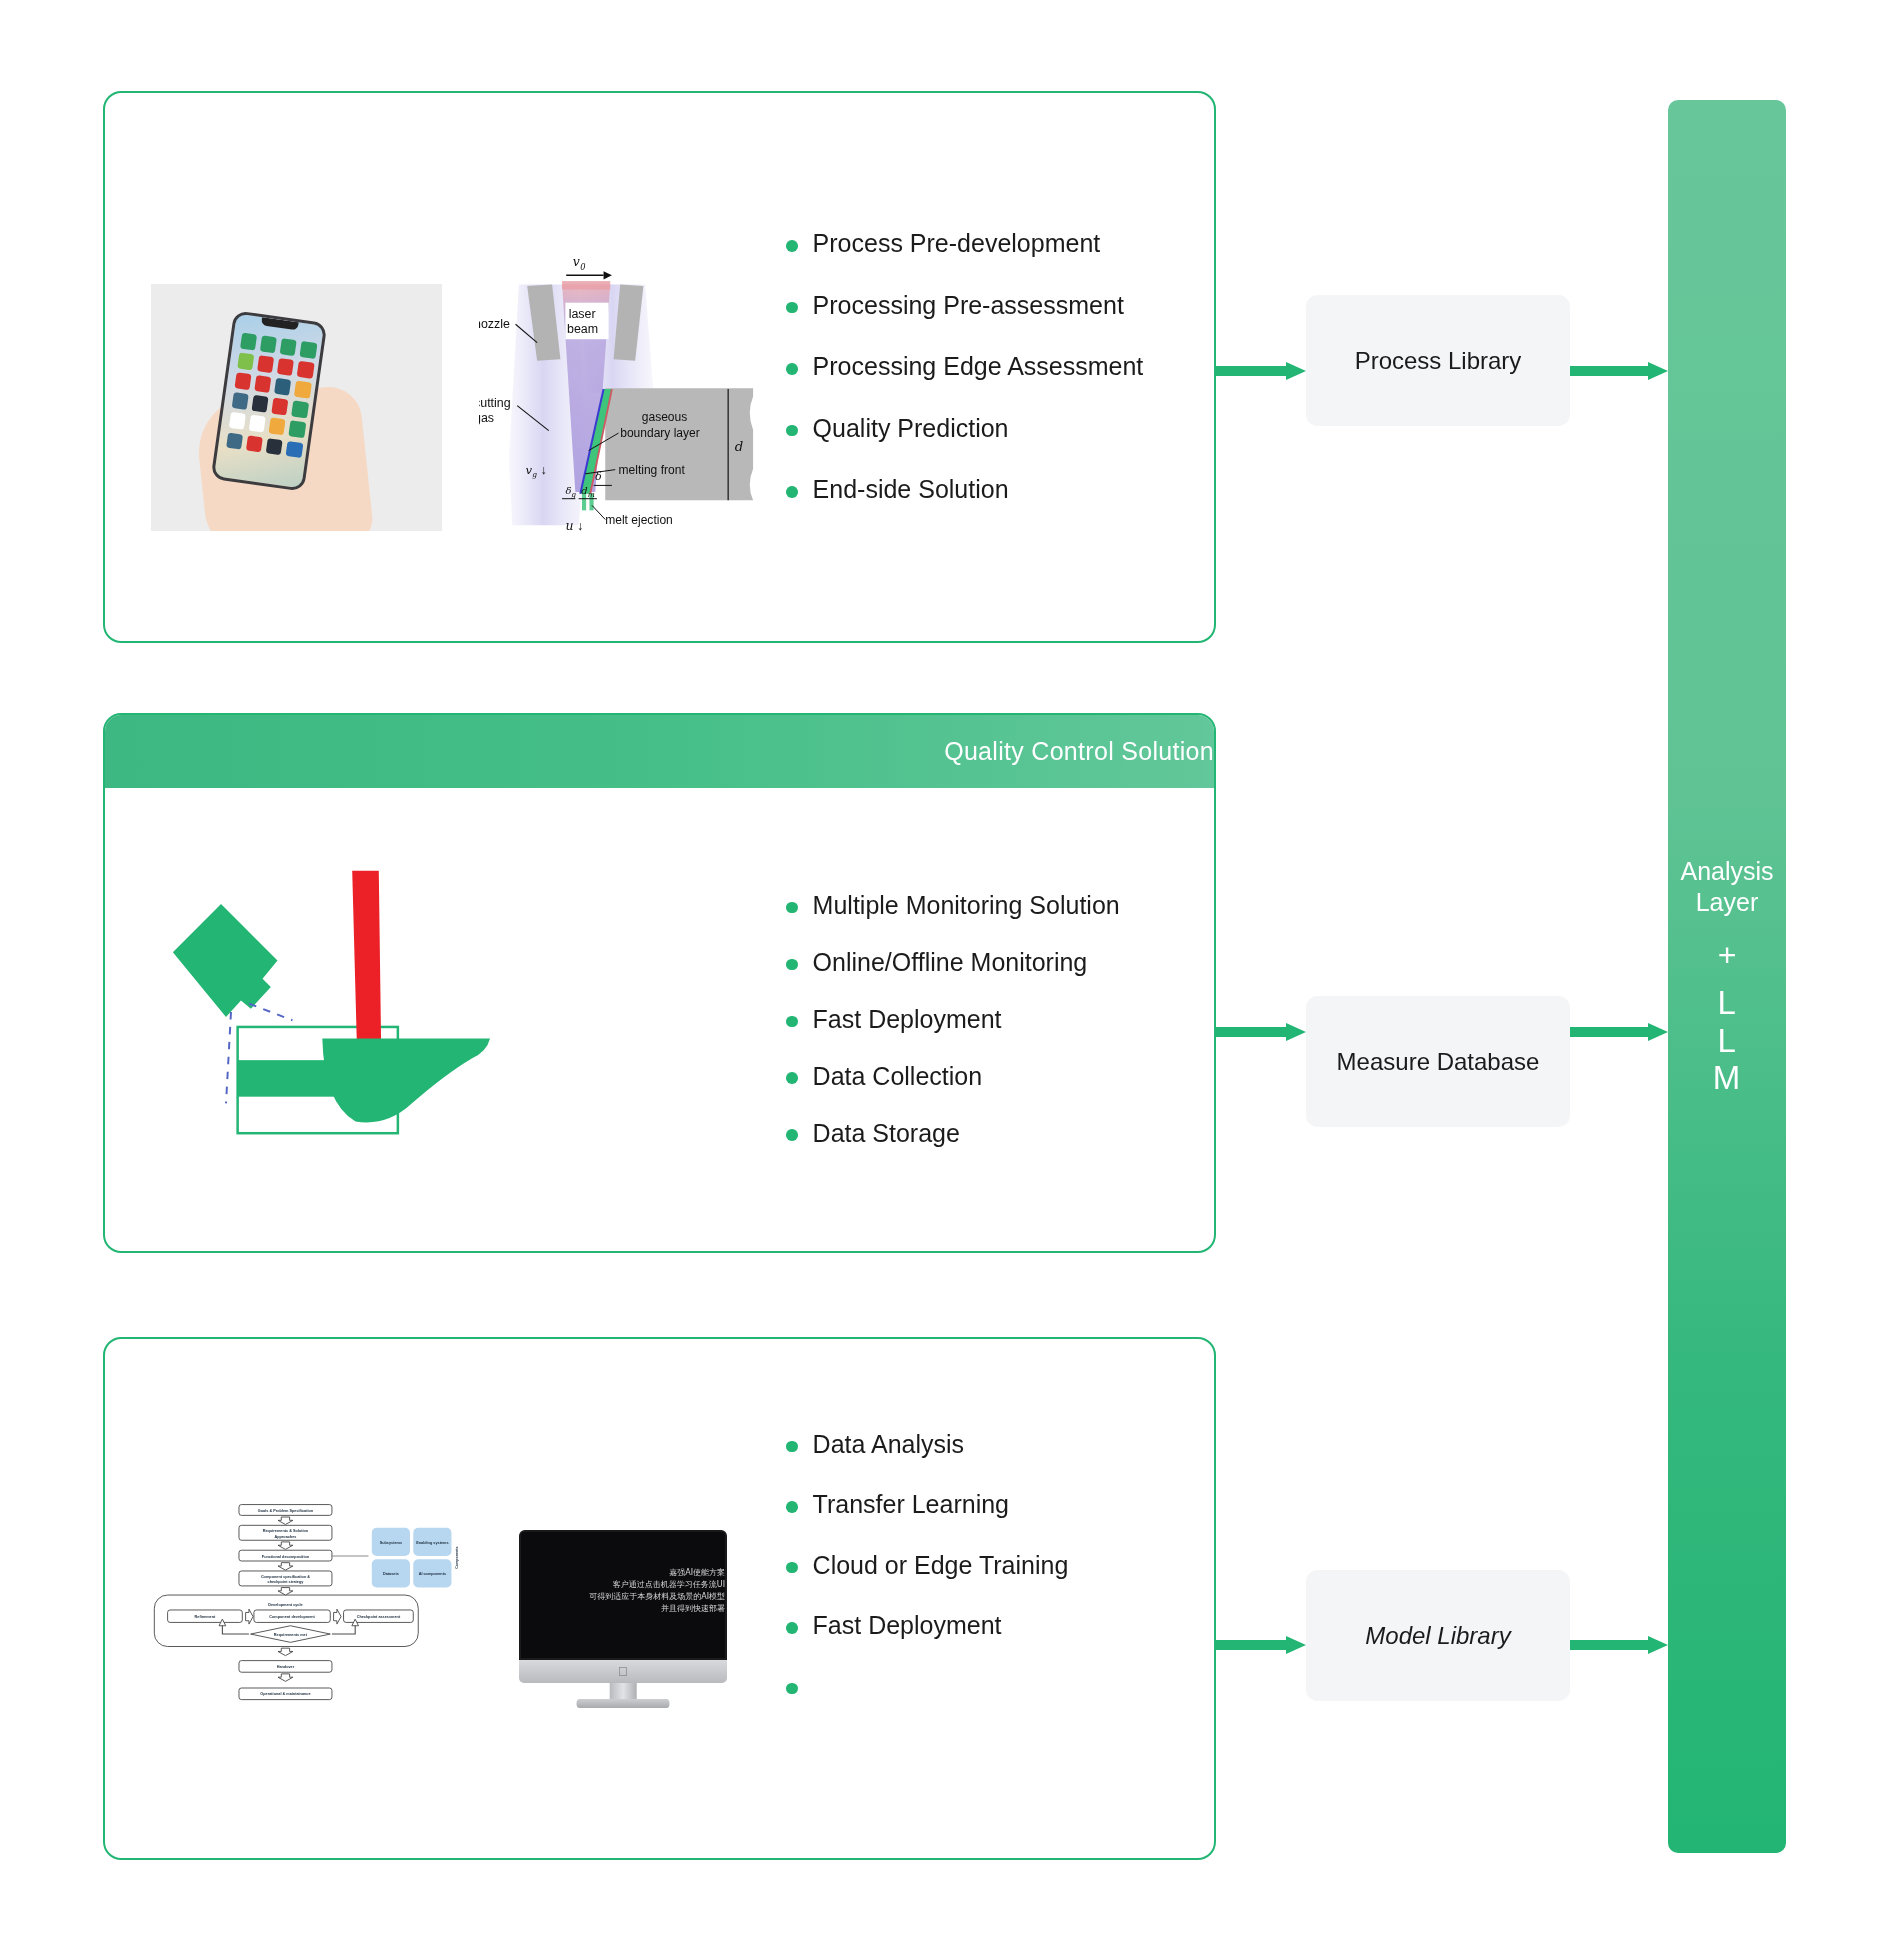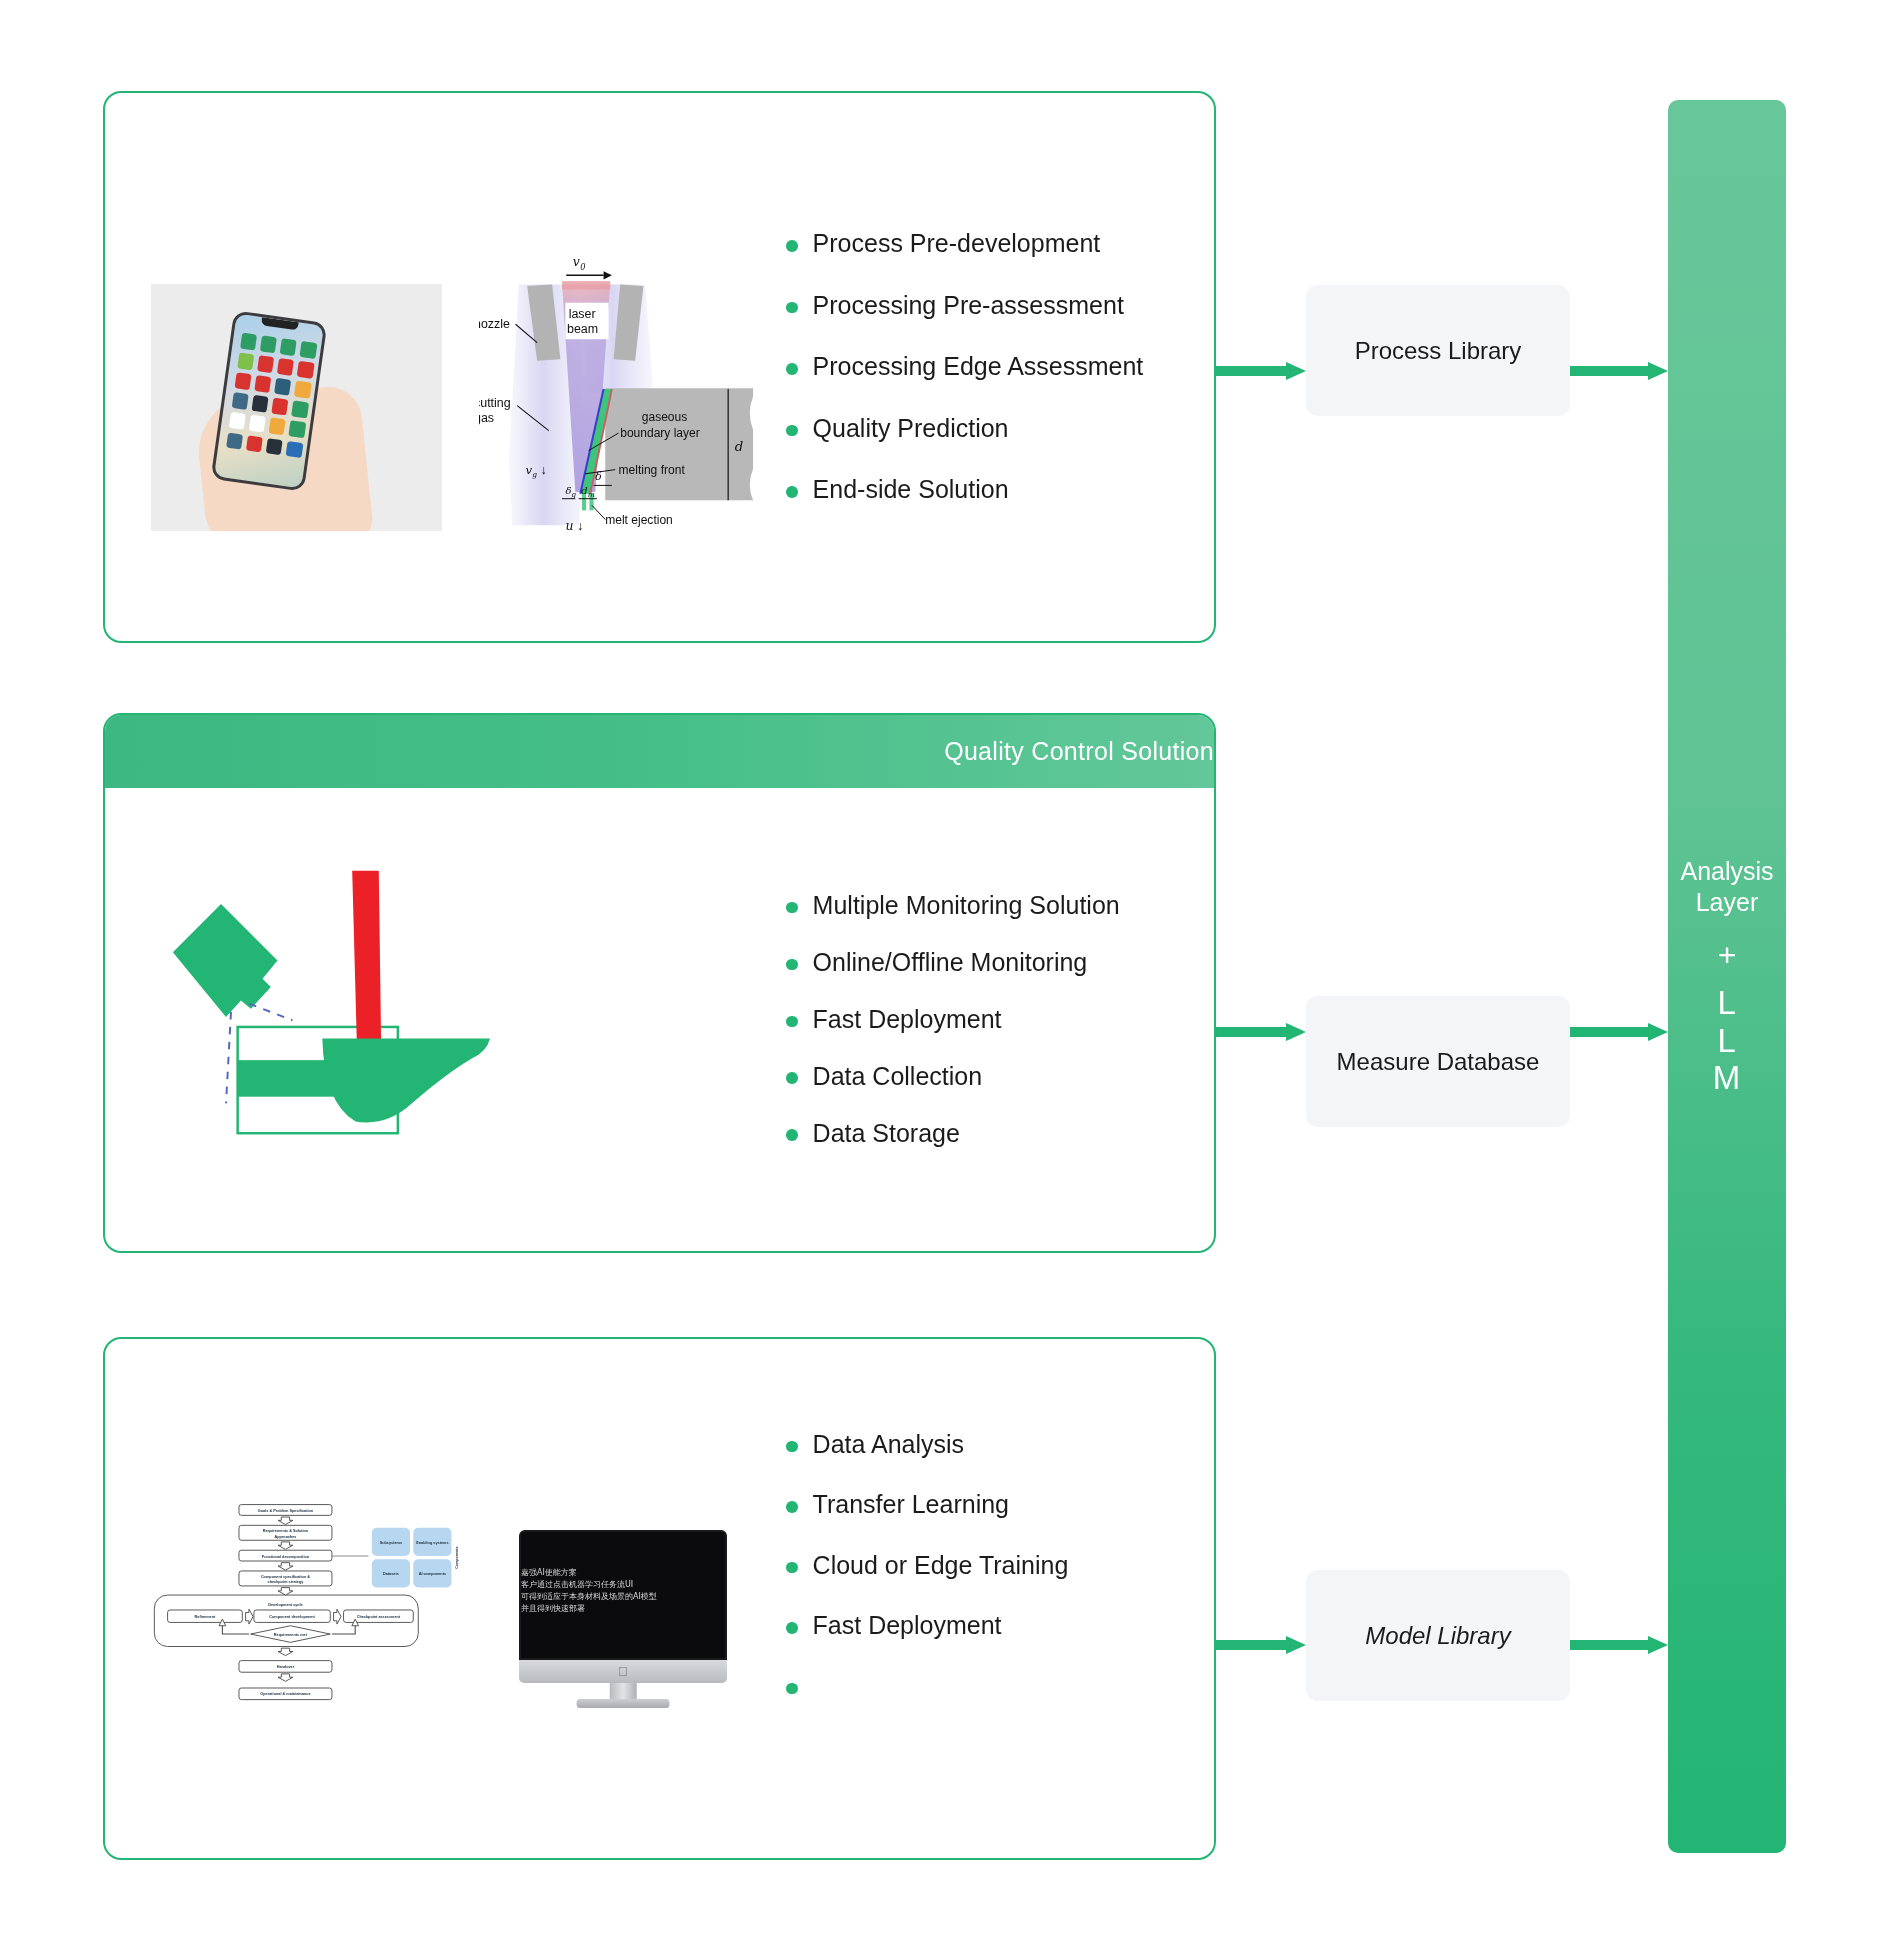--- a/index.html
+++ b/index.html
@@ -79,21 +79,21 @@
 
   
   .libbox {
     position: absolute;
     background: #f4f5f7;
     border-radius: 11.6px;
     display: flex; align-items: center; justify-content: center;
     font-size: 24px;
     color: #1b1b1b;
   }
-  #box-process  { left: 1306px; top: 285px;  width: 264px; height: 131px; }
+  #box-process  { left: 1306px; top: 295px;  width: 264px; height: 131px; }
   #box-measure  { left: 1306px; top: 996px; width: 264px; height: 131px; }
   #box-model    { left: 1306px; top: 1570px; width: 264px; height: 131px; font-style: italic; }
 
   
   .arrow { position: absolute; height: 18.3px; }
   .arrow .shaft {
     position: absolute; left: 0; top: 4.2px;
     height: 10px; background: #22b573;
   }
   .arrow .head {
@@ -194,21 +194,21 @@
   }
   #imac .screen {
     position: absolute; left: 0; top: 0;
     width: 208px; height: 130px;
     background: #0b0b0d;
     border: 2.5px solid #1a1a1c;
     border-radius: 5.8px 5.8px 0 0;
   }
   #imac .screen-text {
     position: absolute; left: 0; right: 0; top: 35px;
-    text-align: left;
+    text-align: right;
     color: #d8d8da;
     font-size: 8px;
     line-height: 1.52;
     font-family: "DejaVu Sans", sans-serif;
     white-space: pre-line;
   }
   #imac .chin {
     position: absolute; left: 0; top: 130px;
     width: 208px; height: 23px;
     background: linear-gradient(180deg, #d9dadd 0%, #b9babe 100%);

